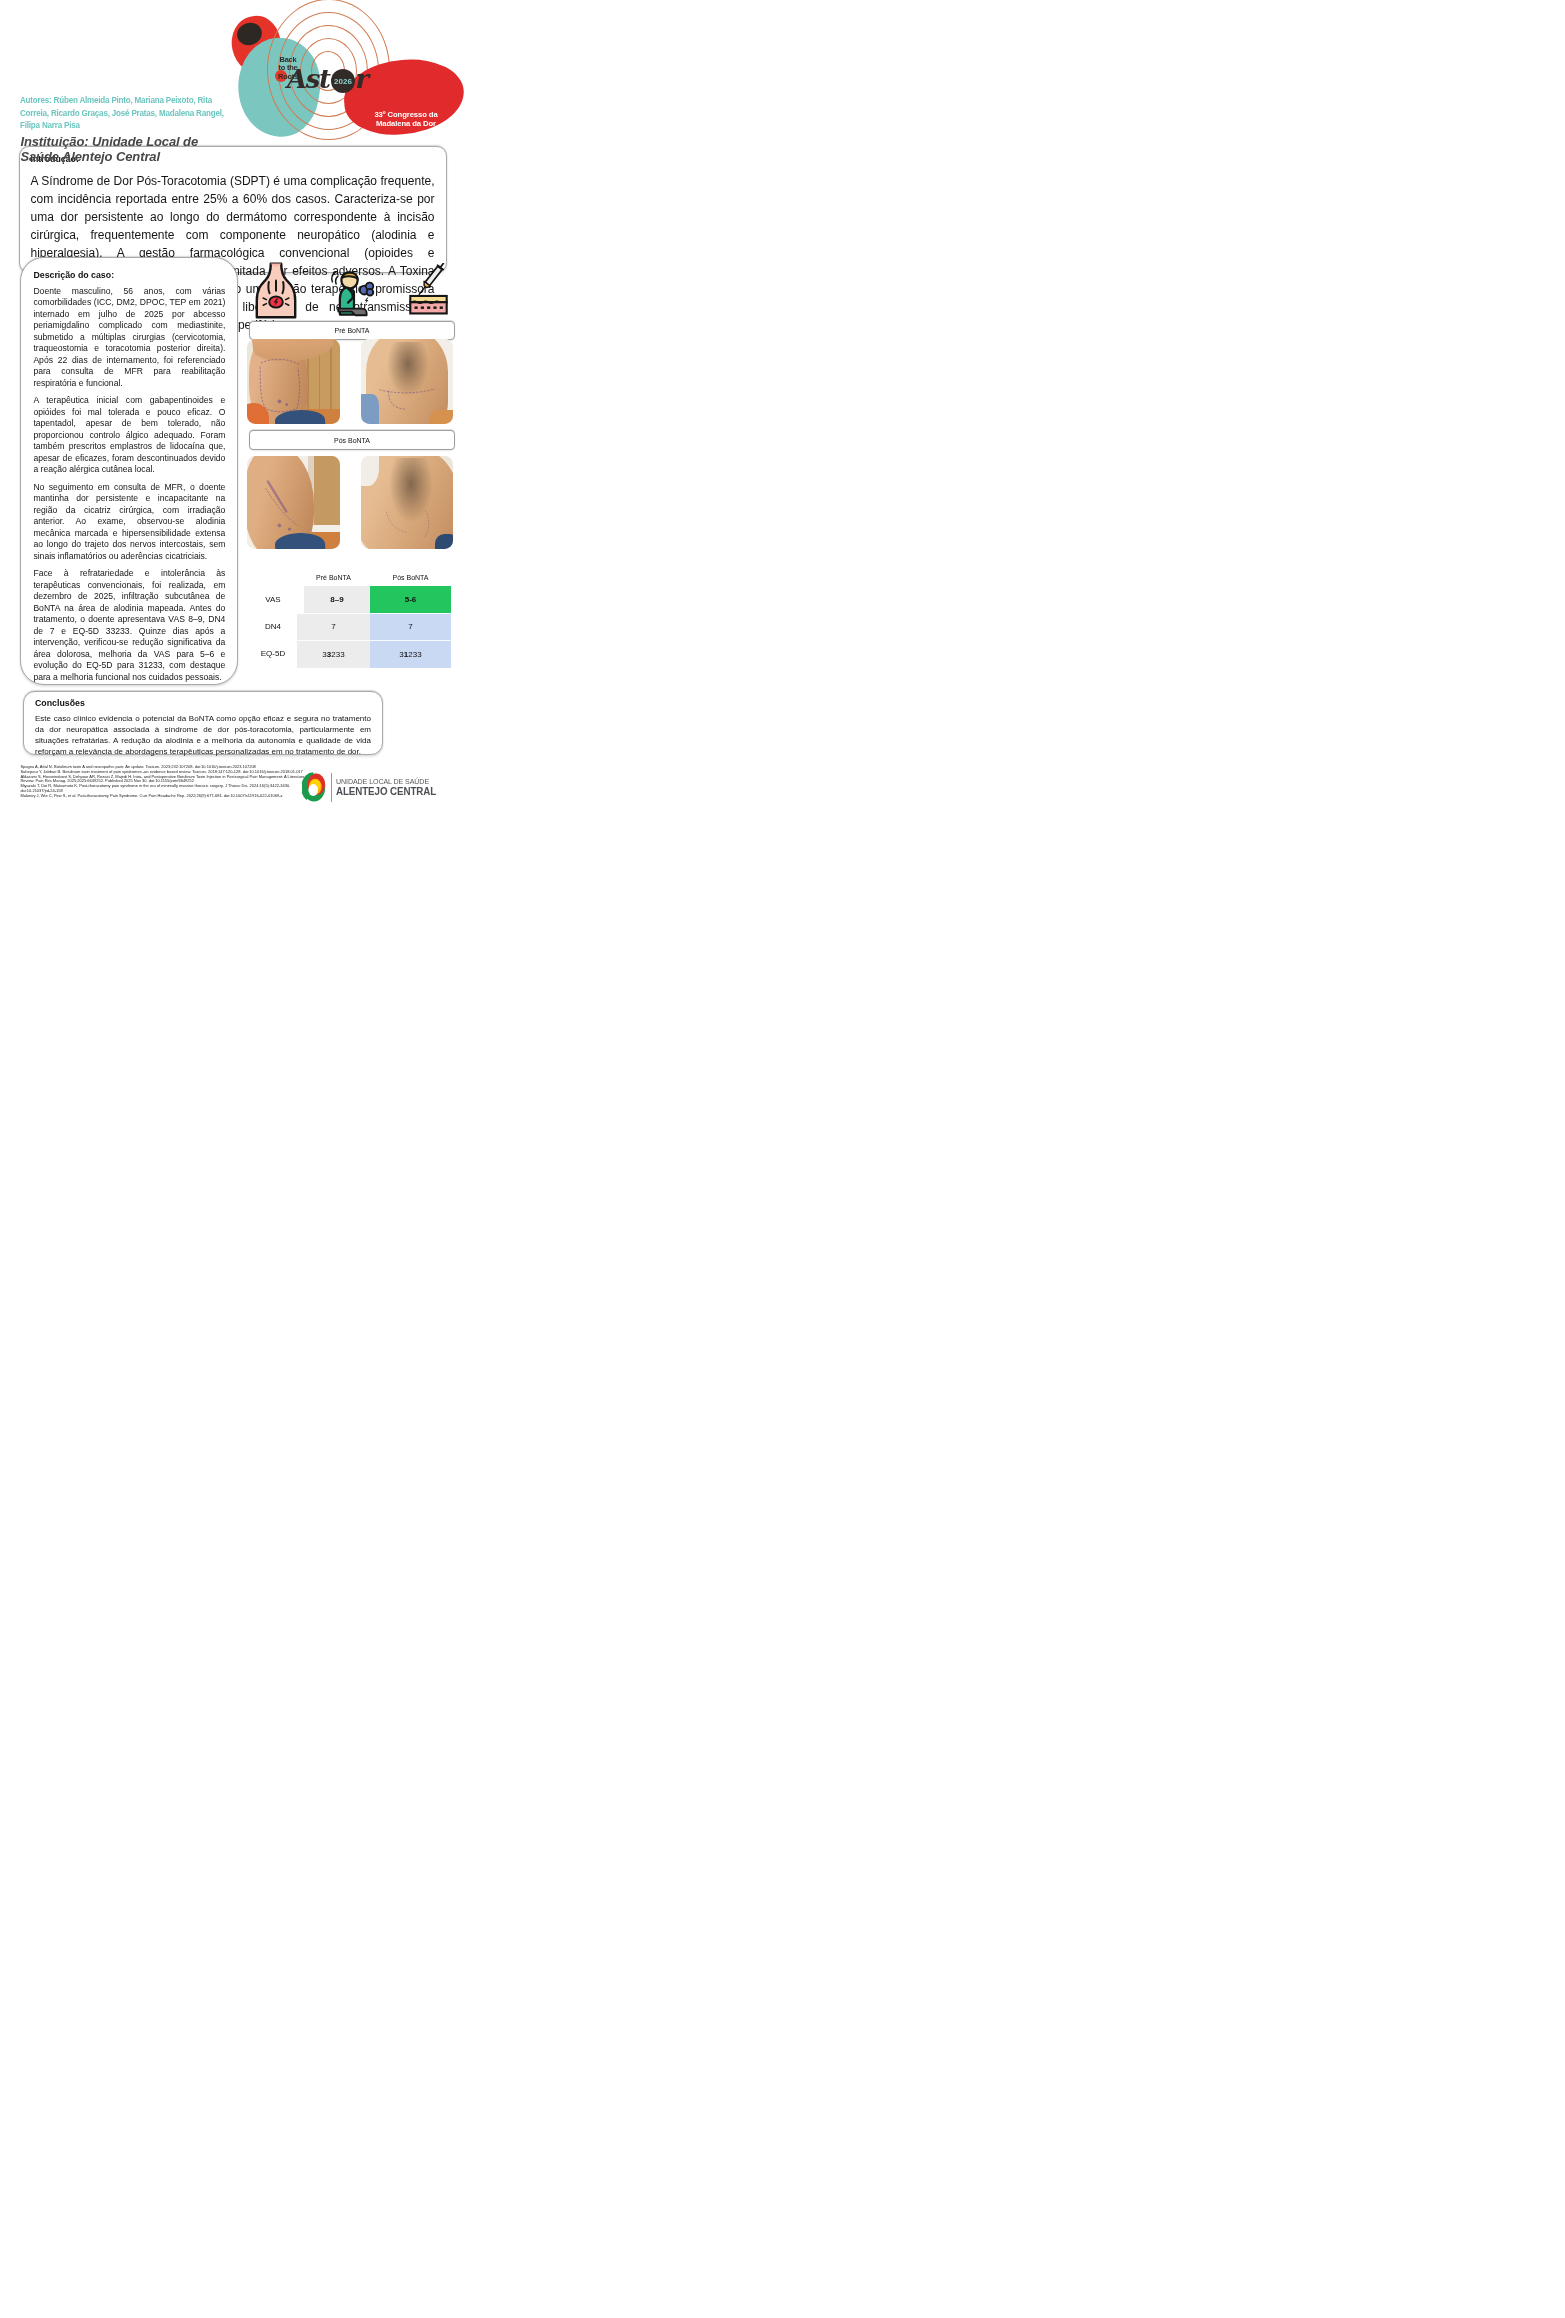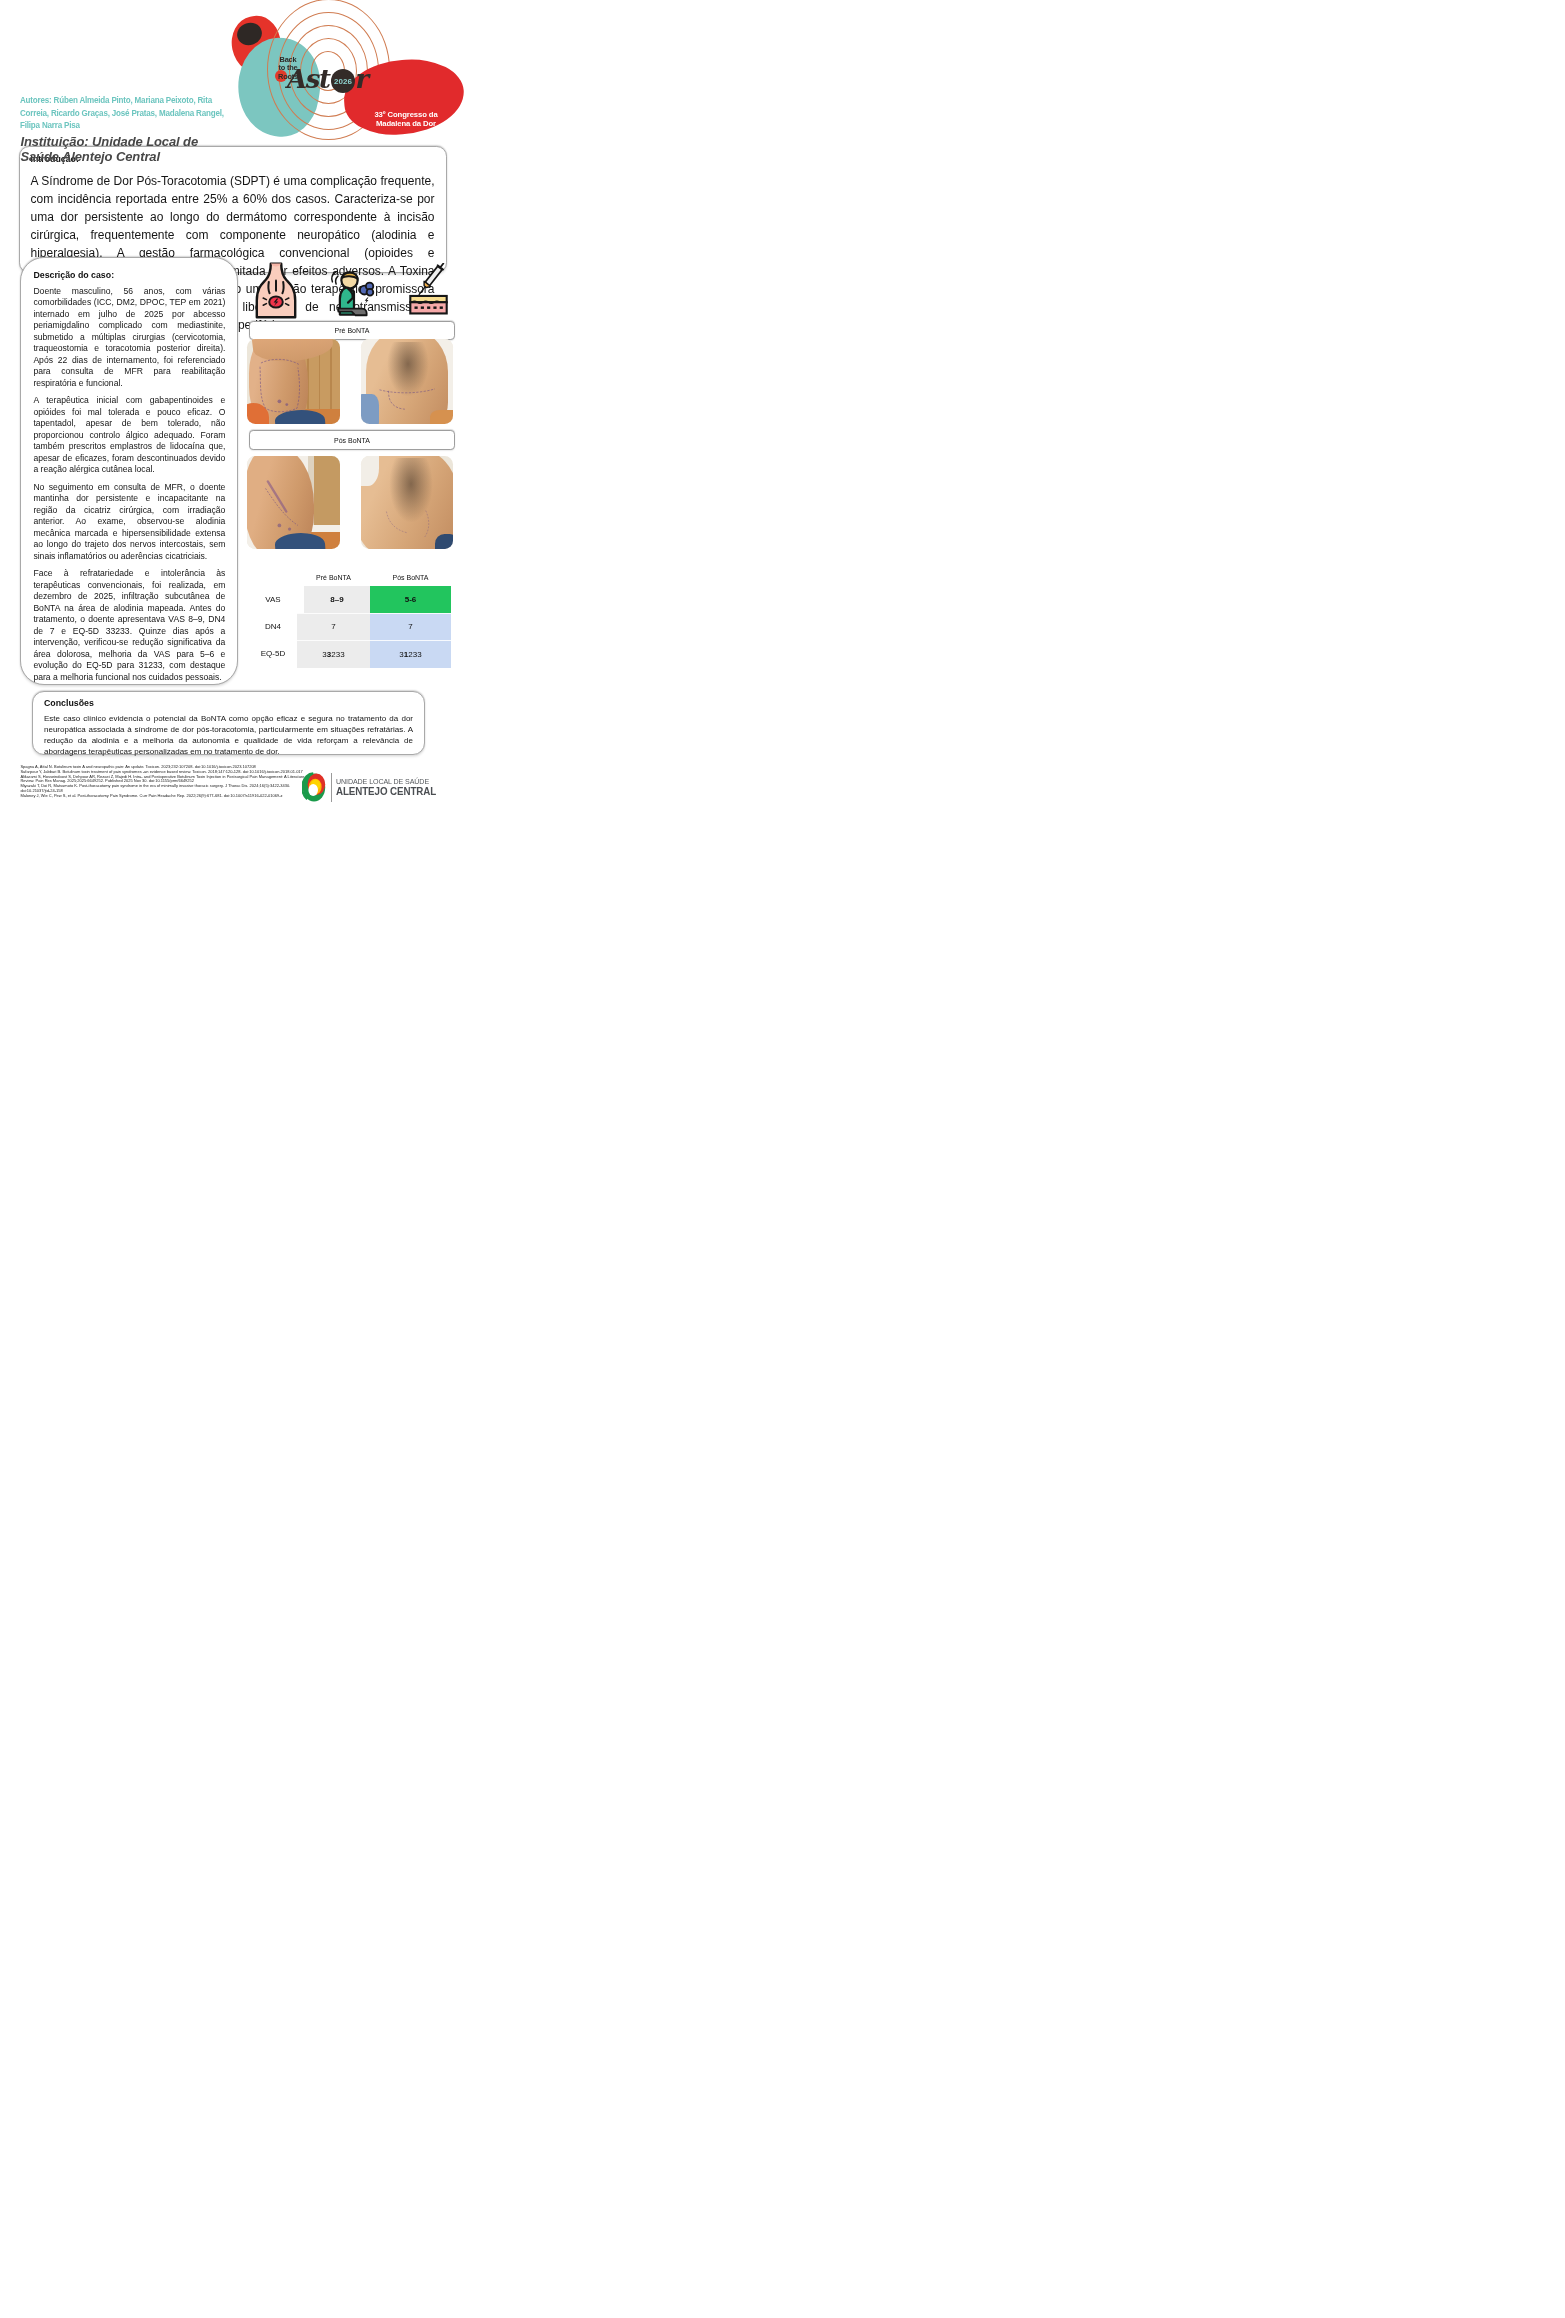--- a/index.html
+++ b/index.html
@@ -40,21 +40,21 @@
   .astor-o span{font-family:"Liberation Sans",sans-serif;font-style:normal;font-weight:bold;
                 font-size:8px;color:#8fd2ce;letter-spacing:0;}
   .congress{left:354px;top:110px;width:104px;z-index:6;text-align:center;color:#ffffff;
             font-weight:bold;font-size:7.7px;line-height:9.3px;letter-spacing:-0.1px;}
 
   
   .panel{position:absolute;background:#fff;border:0.7px solid #a9a9a9;
          box-shadow:0 -0.9px 1.4px rgba(0,0,0,.16),0 1.4px 2.3px rgba(0,0,0,.10);}
   .panel-intro{left:18.5px;top:146px;width:428px;height:127px;border-radius:10.2px;padding:7.4px 11px;box-sizing:border-box;}
   .panel-case{left:20.4px;top:257px;width:218px;height:428px;border-radius:24px;padding:12px 12px;box-sizing:border-box;}
-  .panel-concl{left:32px;top:691px;width:393px;height:64px;border-radius:12px;padding:5.6px 11px;box-sizing:border-box;}
+  .panel-concl{left:23px;top:691px;width:360px;height:64px;border-radius:12px;padding:5.6px 11px;box-sizing:border-box;}
   .panel h2{margin:0 0 5.6px 0;font-size:8.8px;color:#111;}
   .body-text{text-align:justify;color:#151515;}
   .intro-body{font-size:12px;line-height:18px;margin-top:7.4px;}
   .case-par{font-size:8.6px;line-height:11.5px;margin:0 0 6px 0;}
   .concl-body{font-size:8px;line-height:11px;margin-top:4.6px;}
 
   
   .icon-box{position:absolute;z-index:1;}
   .tag{position:absolute;background:#fff;border:0.6px solid #9e9e9e;border-radius:4.2px;
        display:flex;align-items:center;justify-content:center;font-size:7px;color:#111;

